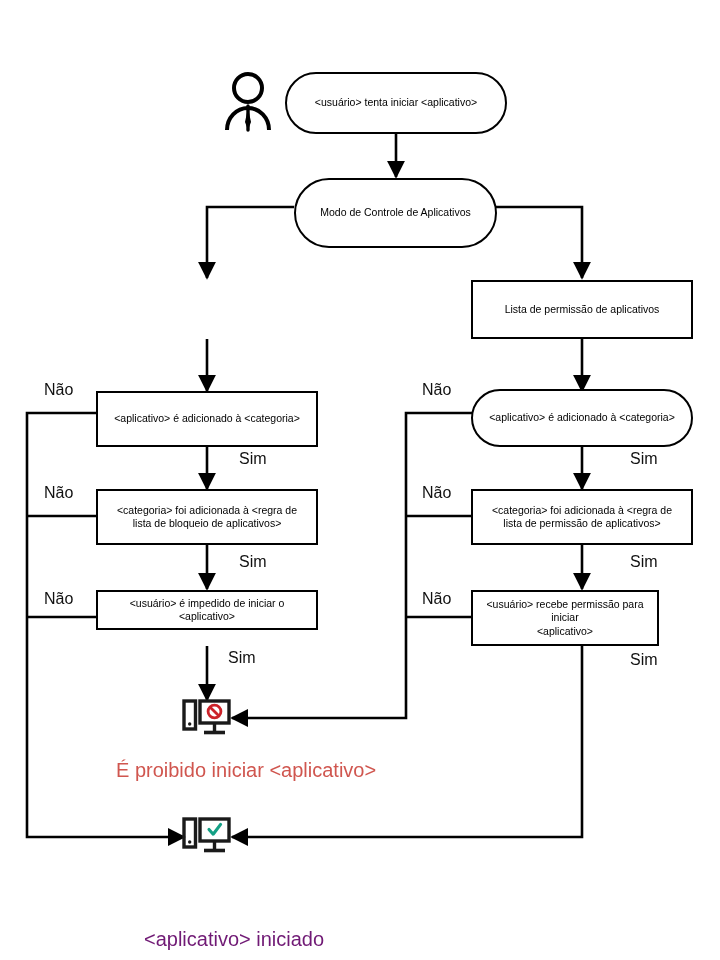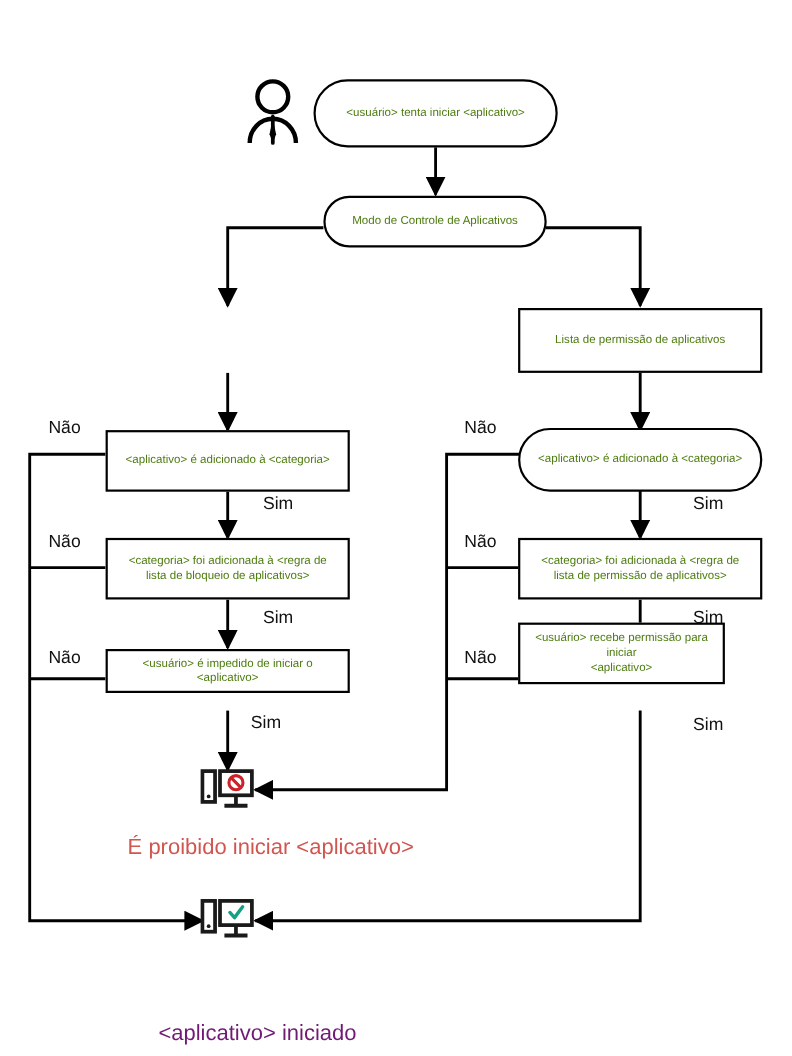--- a/index.html
+++ b/index.html
@@ -24,21 +24,21 @@
   }
   .node {
     position: absolute;
     box-sizing: border-box;
     border: 2.5px solid #000000;
     background: #ffffff;
     display: flex;
     align-items: center;
     justify-content: center;
     text-align: center;
-    color: #4d7c0f;
+    color: #000000;
   }
   .node.rect { border-radius: 0; }
   .node.stadium { border-radius: 999px; }
   .node .txt {
     display: block;
     line-height: 1.25;
     padding: 0 10px;
   }
   .t11 { font-size: 10.5px; }
   .branch-label {
@@ -108,21 +108,21 @@
       <path d="M 5 60 A 21 22 0 0 1 47 60" fill="none" stroke="#000" stroke-width="4"></path>
       <path d="M 26 36 L 26 60" stroke="#000" stroke-width="3.4" stroke-linecap="round"></path>
       <path d="M 26 38 L 29 52 L 26 60 L 23 52 Z" fill="#000"></path>
     </svg>
   </div>
 
   <div class="node stadium" style="left:285px; top:72px; width:222px; height:62px;">
     <span class="txt t11">&lt;usuário&gt; tenta iniciar &lt;aplicativo&gt;</span>
   </div>
 
-  <div class="node stadium" style="left:294px; top:178px; width:203px; height:47px;">
+  <div class="node stadium" style="left:294px; top:178px; width:203px; height:70px;">
     <span class="txt t11">Modo de Controle de Aplicativos</span>
   </div>
 
 
   <div class="node rect" style="left:471px; top:280px; width:222px; height:59px;">
     <span class="txt t11">Lista de permissão de aplicativos</span>
   </div>
 
   <div class="node rect" style="left:96px; top:391px; width:222px; height:56px;">
     <span class="txt t11">&lt;aplicativo&gt; é adicionado à &lt;categoria&gt;</span>
@@ -146,21 +146,21 @@
     </span>
   </div>
 
   <div class="node rect" style="left:96px; top:590px; width:222px; height:40px;">
     <span class="txt t11">
       <span>&lt;usuário&gt; é impedido  de iniciar o</span><br>
       <span>&lt;aplicativo&gt;</span>
     </span>
   </div>
 
-  <div class="node rect" style="left:471px; top:566px; width:188px; height:56px;">
+  <div class="node rect" style="left:471px; top:590px; width:188px; height:56px;">
     <span class="txt t11">
       <span>&lt;usuário&gt; recebe permissão para iniciar</span><br>
       <span>&lt;aplicativo&gt;</span>
     </span>
   </div>
 
   <div class="branch-label" style="left:44px; top:381px;">Não</div>
   <div class="branch-label" style="left:44px; top:484px;">Não</div>
   <div class="branch-label" style="left:44px; top:590px;">Não</div>
 

